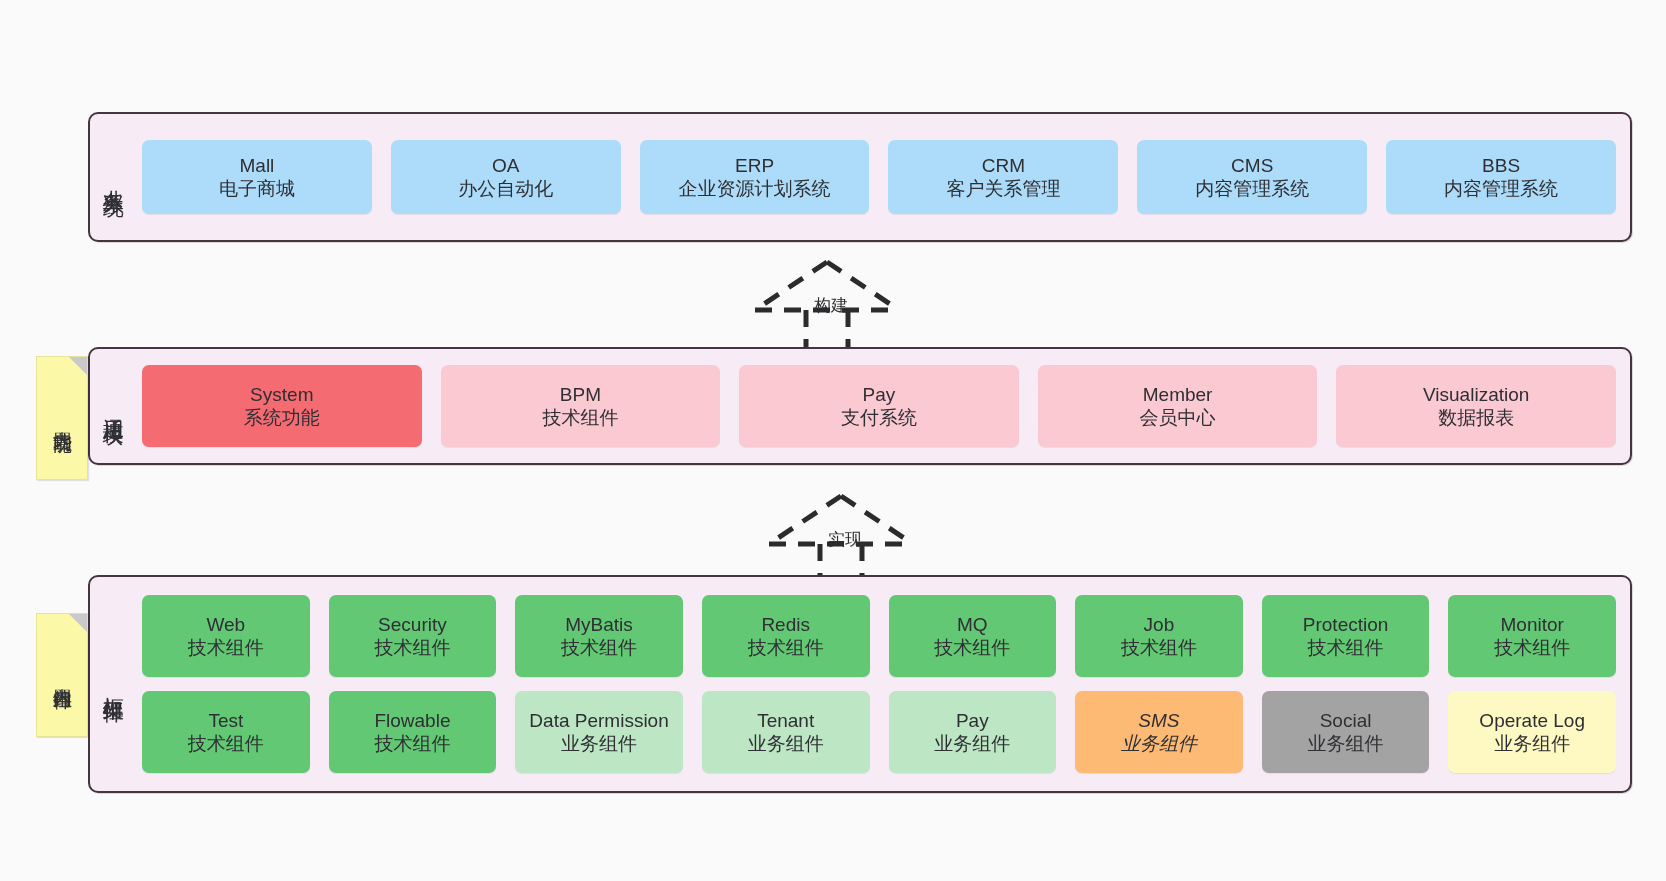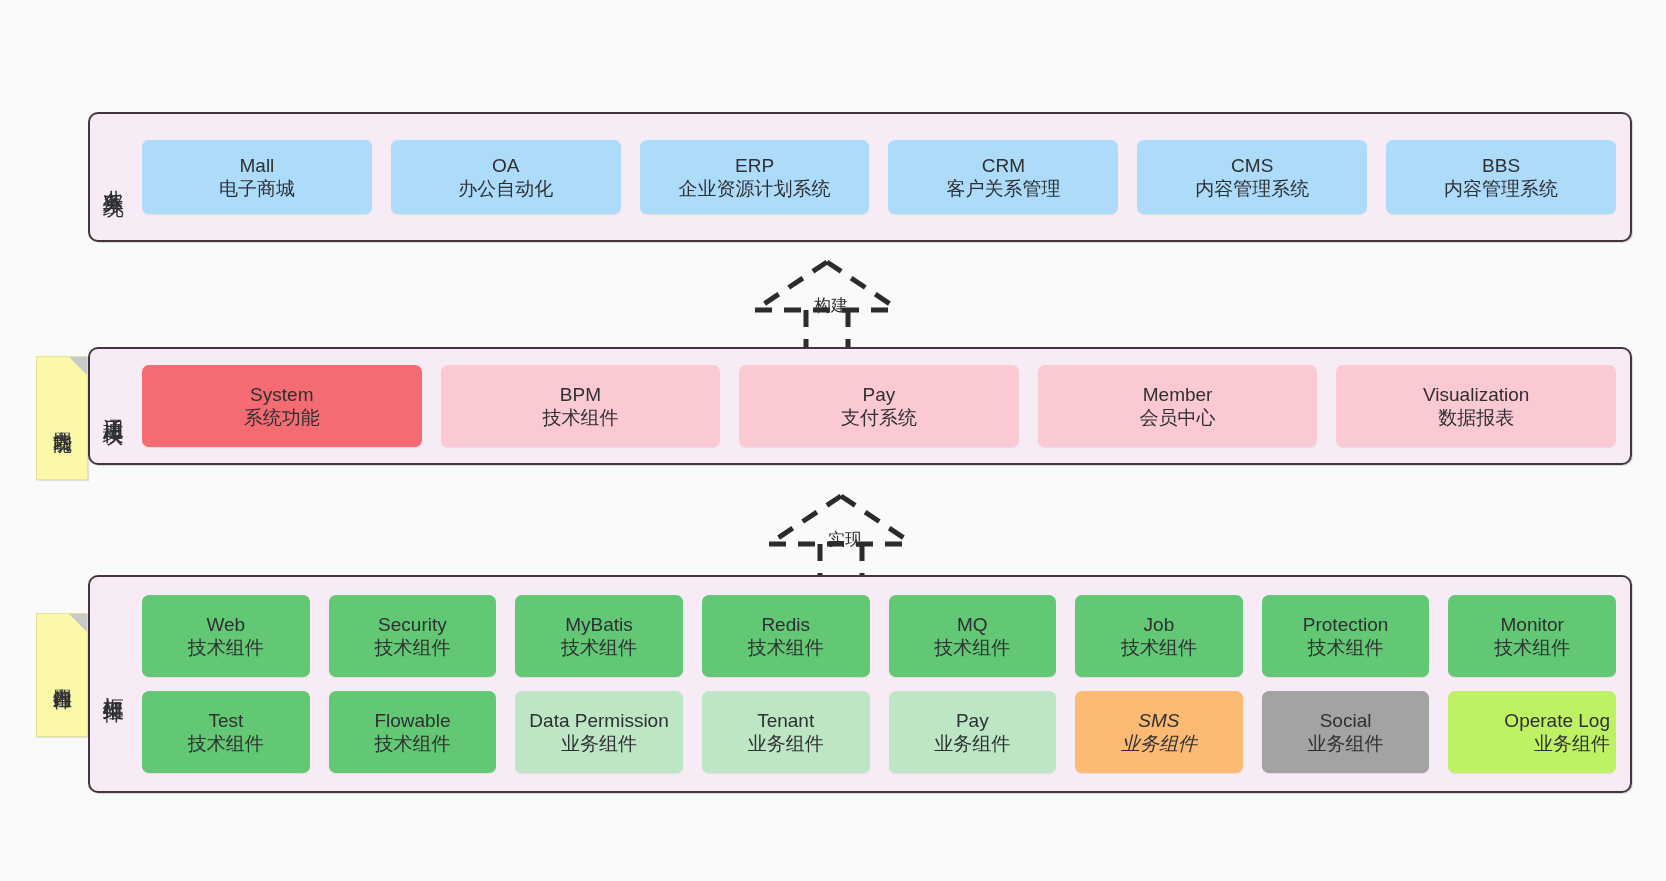--- a/index.html
+++ b/index.html
@@ -272,21 +272,21 @@
           <span class="t2">业务组件</span>
         </div>
         <div class="cell" style="background: #fdba74; font-style: italic;">
           <span class="t1">SMS</span>
           <span class="t2">业务组件</span>
         </div>
         <div class="cell" style="background: #a3a3a3;">
           <span class="t1">Social</span>
           <span class="t2">业务组件</span>
         </div>
-        <div class="cell" style="background: #bef264; align-items: flex-end;">
+        <div class="cell" style="background: #fef9c3;">
           <span class="t1">Operate Log</span>
           <span class="t2">业务组件</span>
         </div>
       </div>
 
     </div>
   </div>
 
   <div class="note" id="note-builtin-feature">
     <span class="fold"></span>

